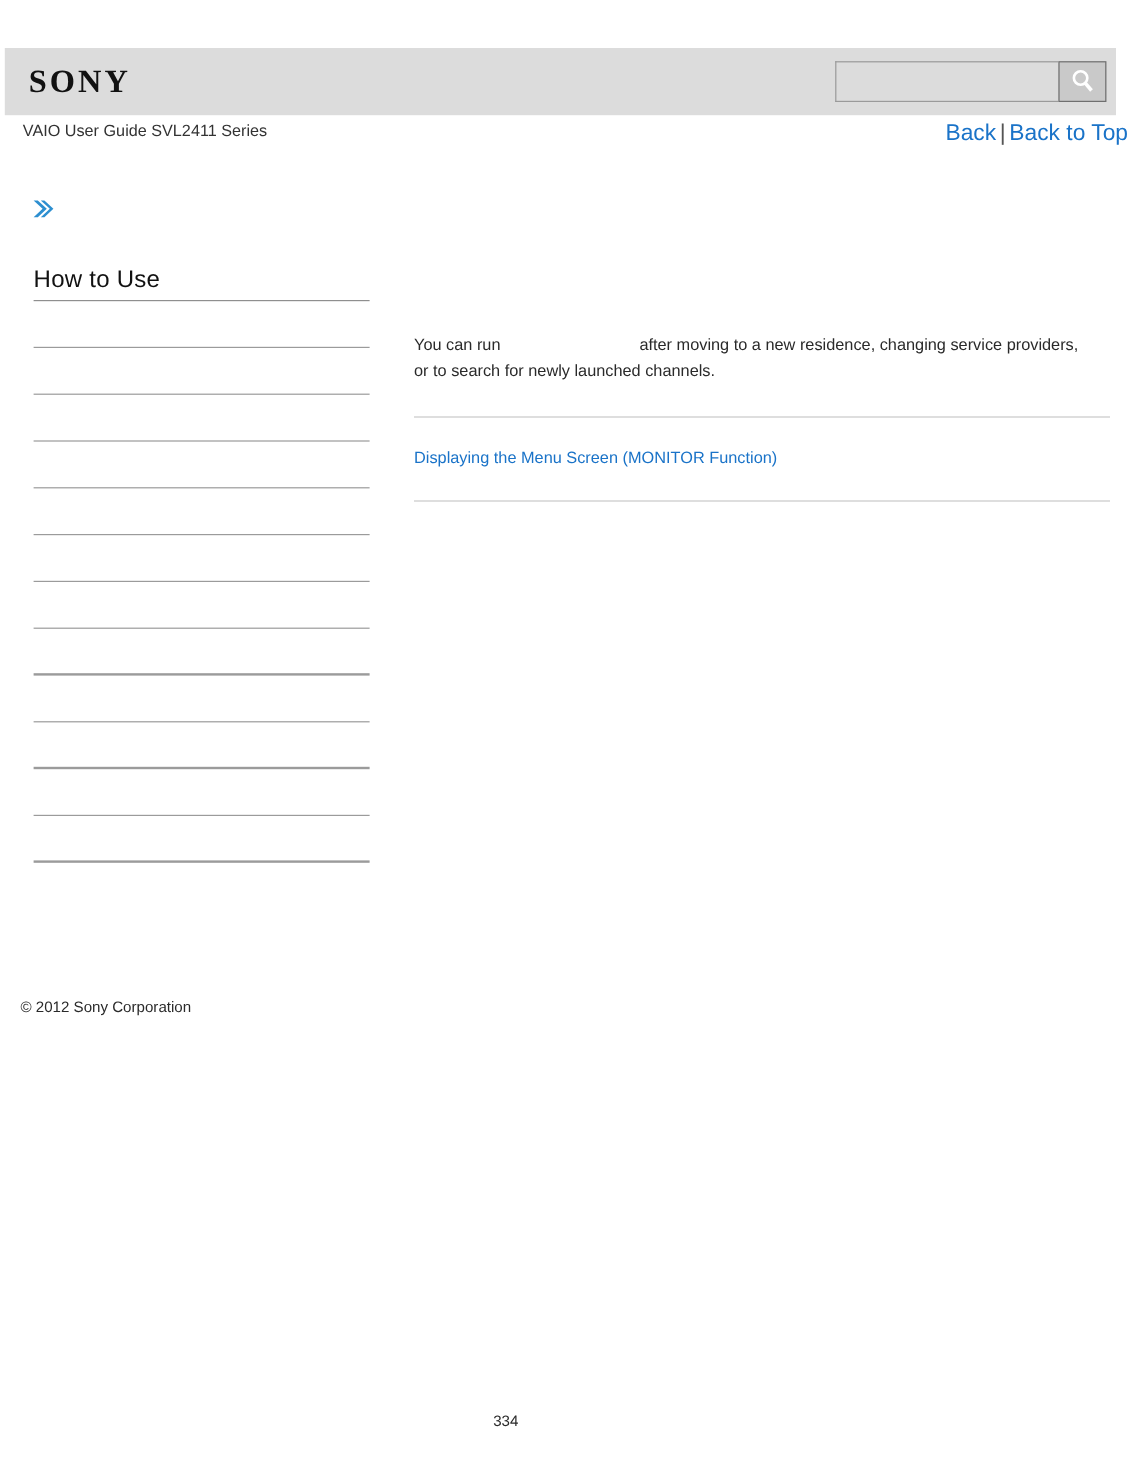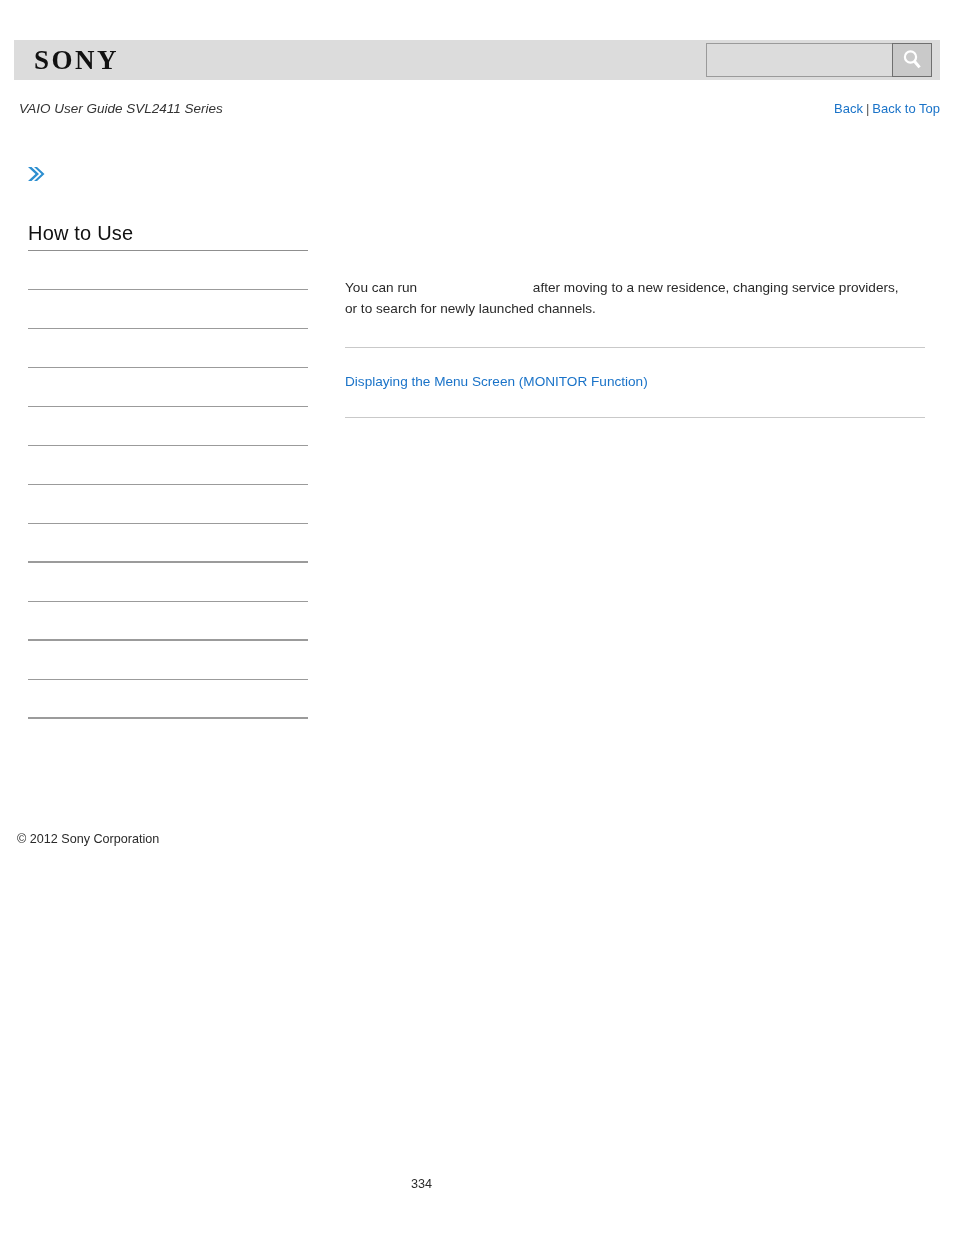--- a/index.html
+++ b/index.html
@@ -12,24 +12,24 @@
     height: 1235px;
     position: relative;
     font-family: "Liberation Sans", sans-serif;
     color: #2a2a2a;
     -webkit-font-smoothing: antialiased;
   }
 
   
   .header-band {
     position: absolute;
-    left: 14px;
+    left: 4px;
     top: 40px;
     width: 926px;
-    height: 40px;
+    height: 56px;
     background: #dcdcdc;
     box-sizing: border-box;
   }
   .sony-logo {
     position: absolute;
     left: 20px;
     top: 50%;
     transform: translateY(-50%);
     font-family: "Liberation Serif", serif;
     font-weight: bold;
@@ -83,27 +83,26 @@
     width: 926px;
     height: 20px;
   }
   .crumb-title {
     position: absolute;
     left: 5px;
     top: 0;
     font-size: 13.5px;
     color: #333333;
     white-space: nowrap;
-    font-style: italic;
   }
   .crumb-nav {
     position: absolute;
     right: 0px;
     top: 0;
-    font-size: 13px;
+    font-size: 19px;
     white-space: nowrap;
     color: #555555;
   }
   .crumb-nav a {
     color: #1a73c8;
     text-decoration: none;
   }
   .crumb-sep { color: #555555; margin: 0 3px; }
 
   

